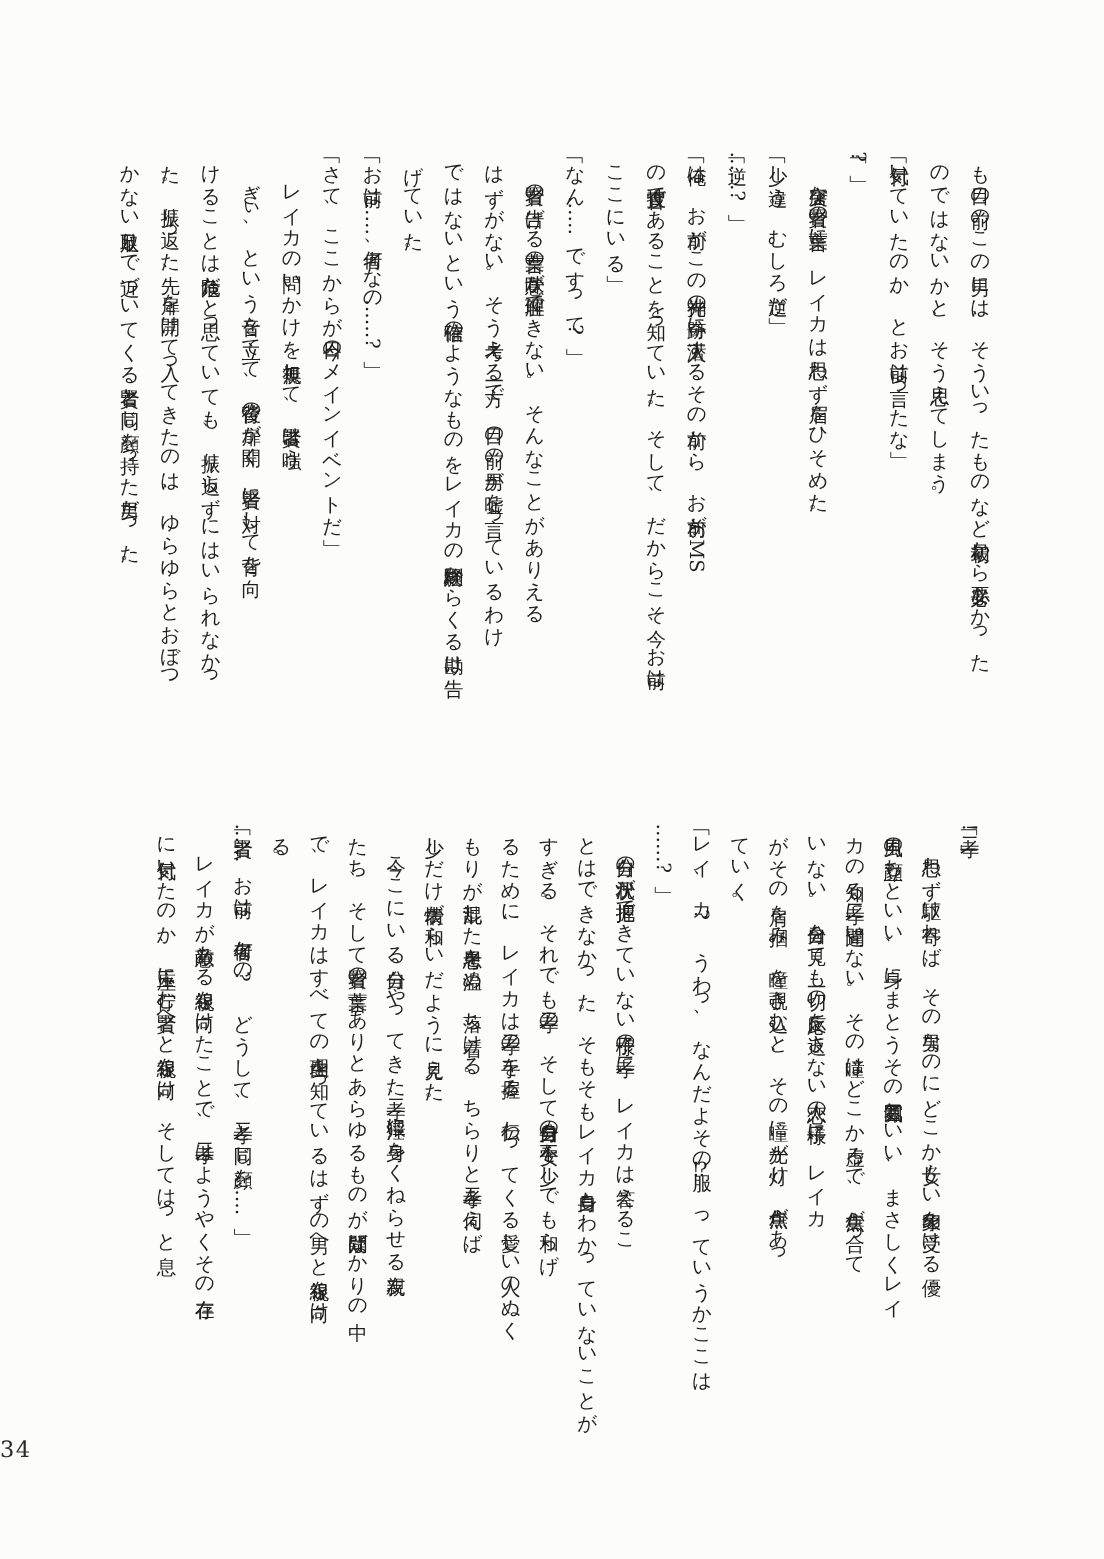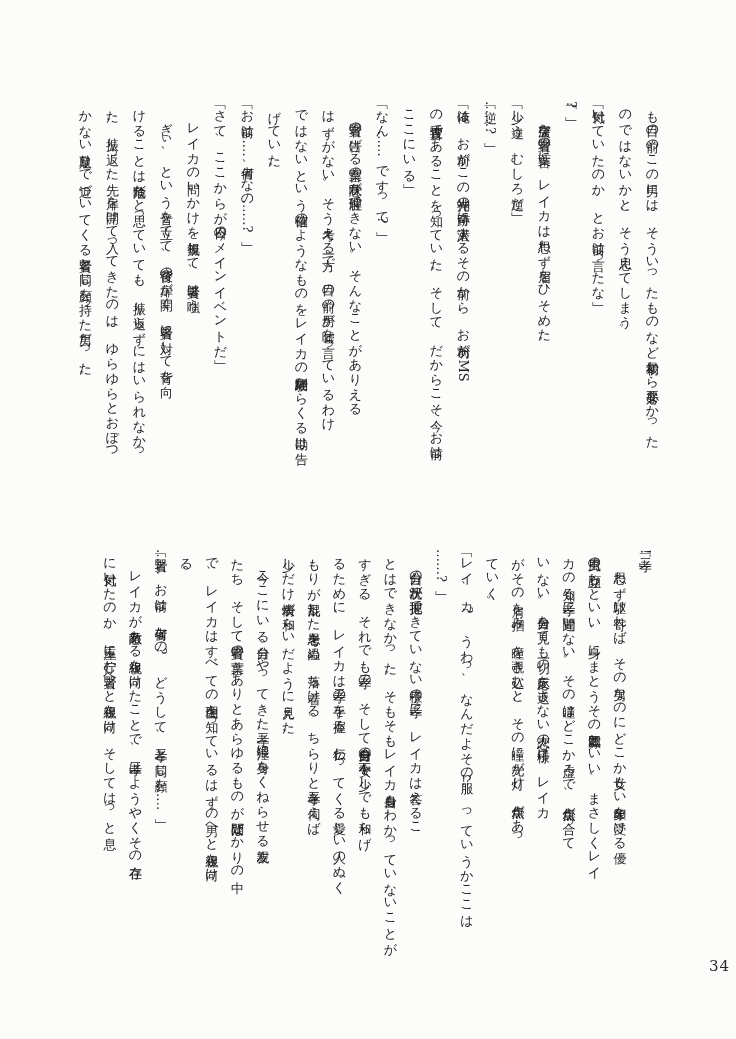--- a/index.html
+++ b/index.html
@@ -39,21 +39,21 @@
     top: 549px;
     right: 78px;
     height: 410px;
   }
   .block-bottom .line { line-height: 25.5px; }
   .page-number {
     position: absolute;
     left: 0;
     right: 6px;
     bottom: 64px;
-    text-align: right;
+    text-align: left;
     font-size: 15px;
     letter-spacing: 1px;
     color: #2a2a2a;
   }
 </style>
 </head>
 <body>
 
 <div class="page">
 

